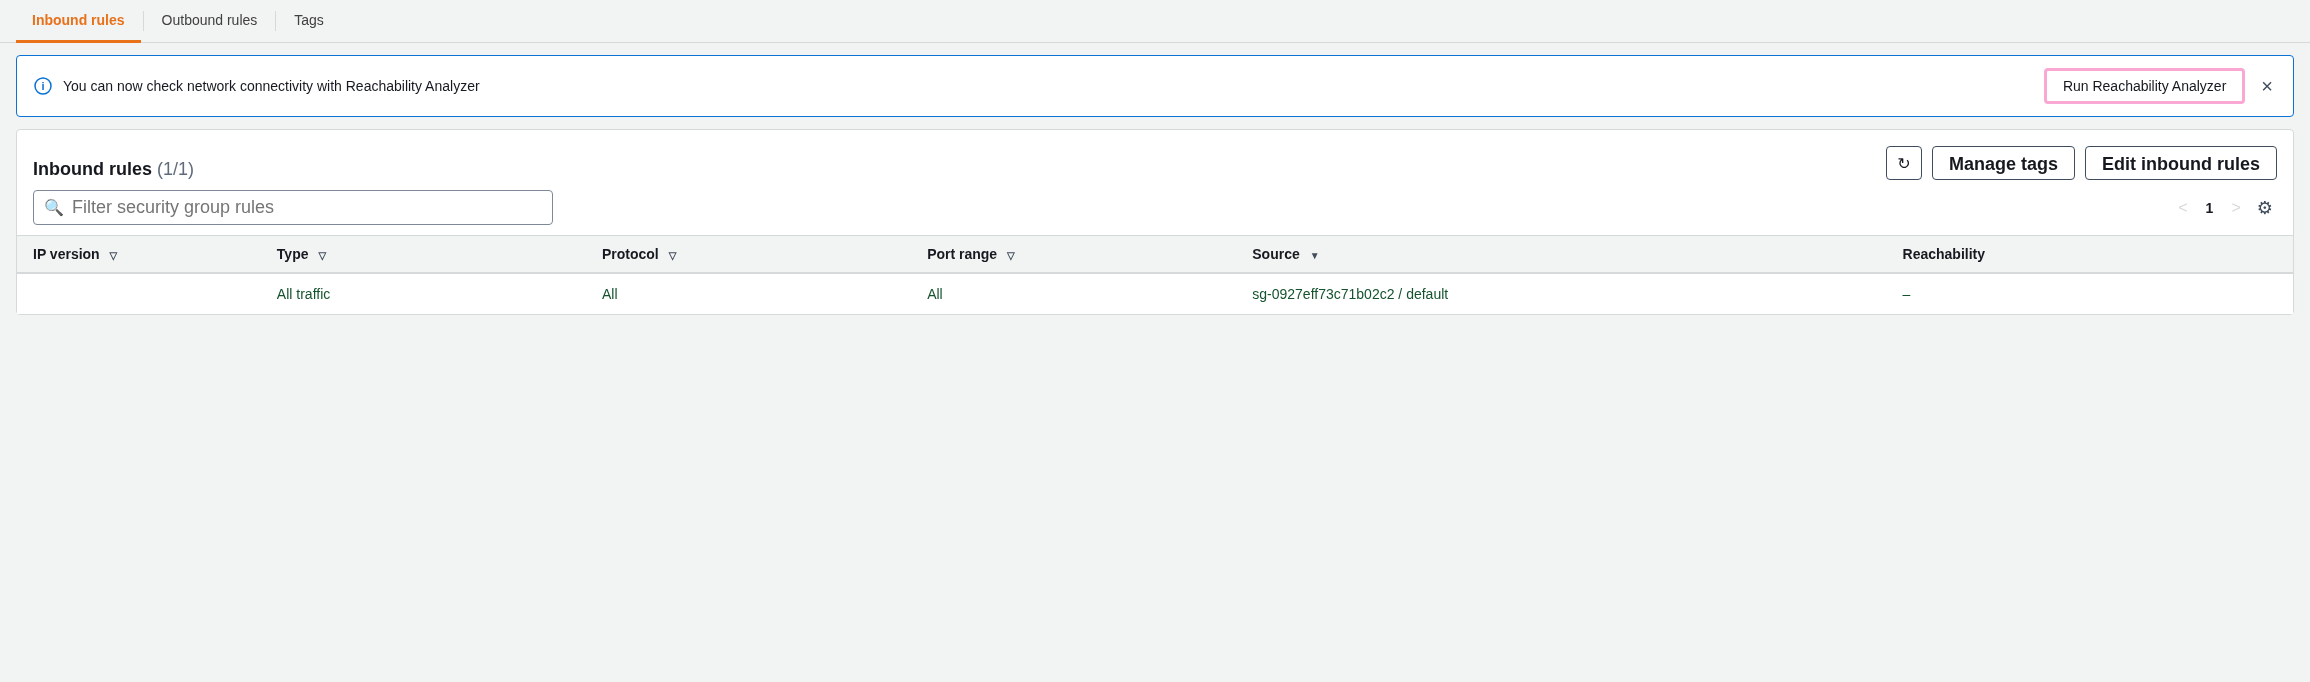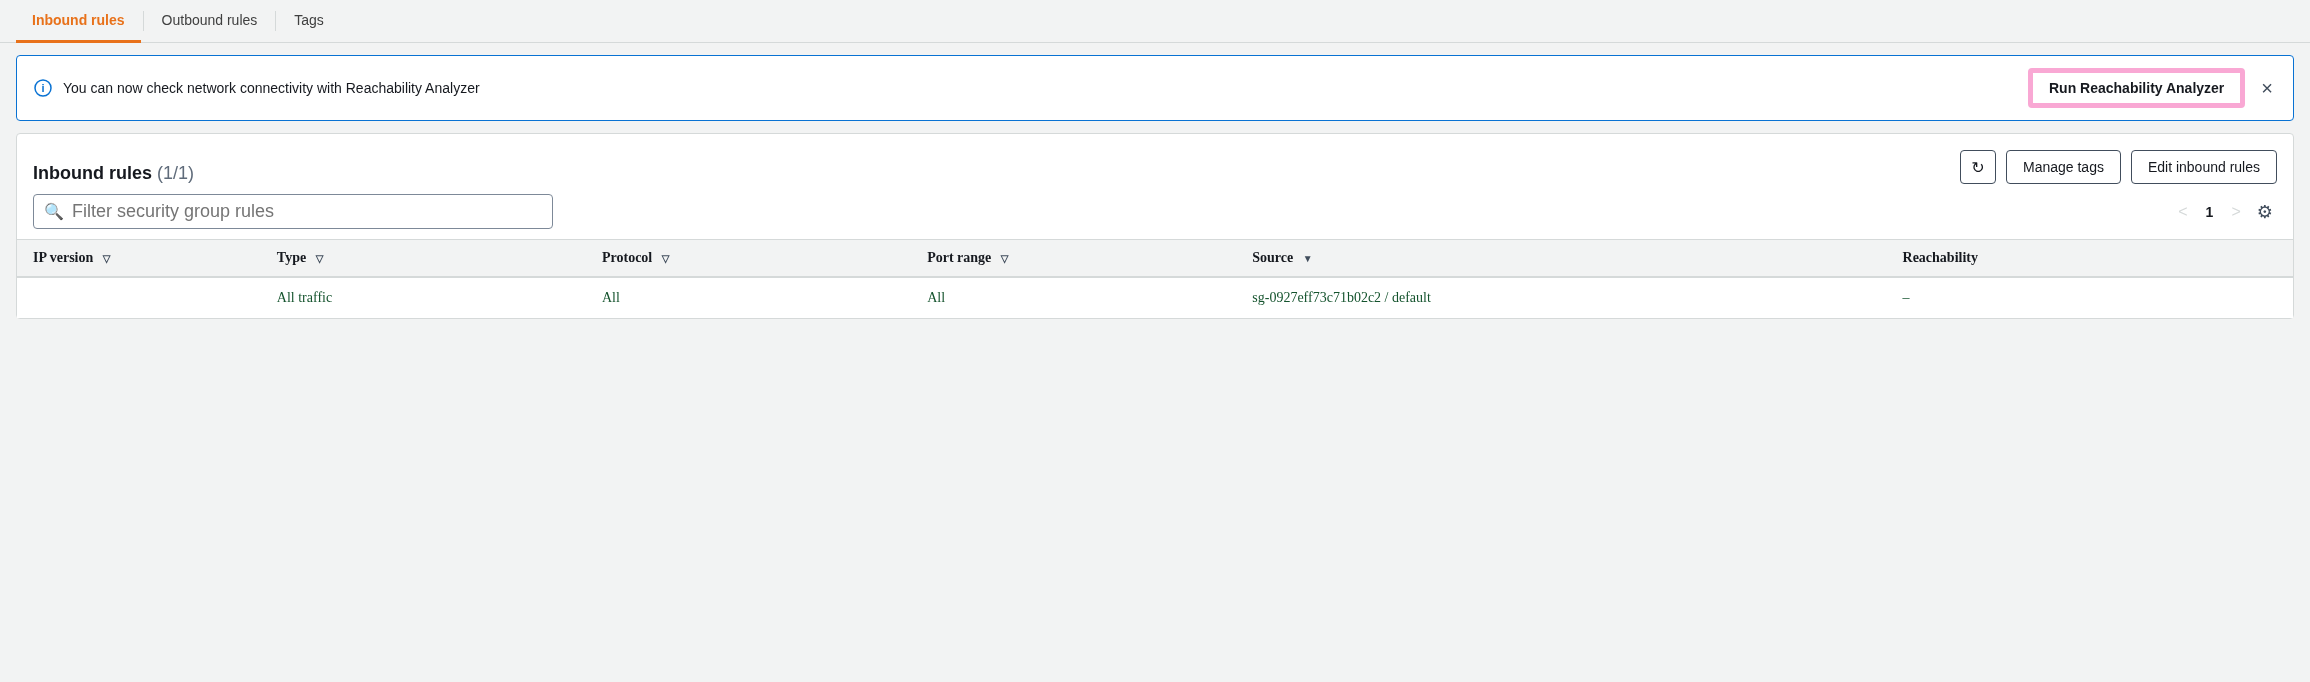--- a/index.html
+++ b/index.html
@@ -63,26 +63,26 @@
     .info-icon {
       width: 20px;
       height: 20px;
       flex-shrink: 0;
       color: #0972d3;
       display: flex;
       align-items: center;
       justify-content: center;
     }
     .btn-run-analyzer {
-      border: 5px solid #f9a8d4;
+      border: 3px solid #f9a8d4;
       background: #fff;
       padding: 7px 16px;
       border-radius: 4px;
       cursor: pointer;
-      font-weight: 700;
+      font-weight: 400;
       font-size: 14px;
       color: #16191f;
       white-space: nowrap;
     }
     .close-btn {
       background: none;
       border: none;
       cursor: pointer;
       font-size: 20px;
       color: #414d5c;
@@ -128,22 +128,22 @@
       justify-content: center;
       width: 36px;
       height: 34px;
     }
     .btn-text {
       border: 1px solid #414d5c;
       background: #fff;
       padding: 7px 16px;
       border-radius: 4px;
       cursor: pointer;
-      font-weight: 400;
-      font-size: 14px;
+      font-weight: 700;
+      font-size: 18px;
       color: #16191f;
       white-space: nowrap;
       height: 34px;
     }
 
     
     .filter-row {
       display: flex;
       align-items: center;
       padding: 0 16px 10px 16px;
@@ -201,21 +201,20 @@
     }
 
     
     .table-wrapper {
       overflow-x: auto;
       border-top: 1px solid #d5d9d9;
     }
     table {
       width: 100%;
       border-collapse: collapse;
-      font-family: Liberation Serif, serif;
     }
     thead tr {
       background: #f2f3f3;
       border-bottom: 2px solid #d5d9d9;
     }
     th {
       padding: 10px 16px;
       text-align: left;
       font-size: 14px;
       font-weight: 700;

